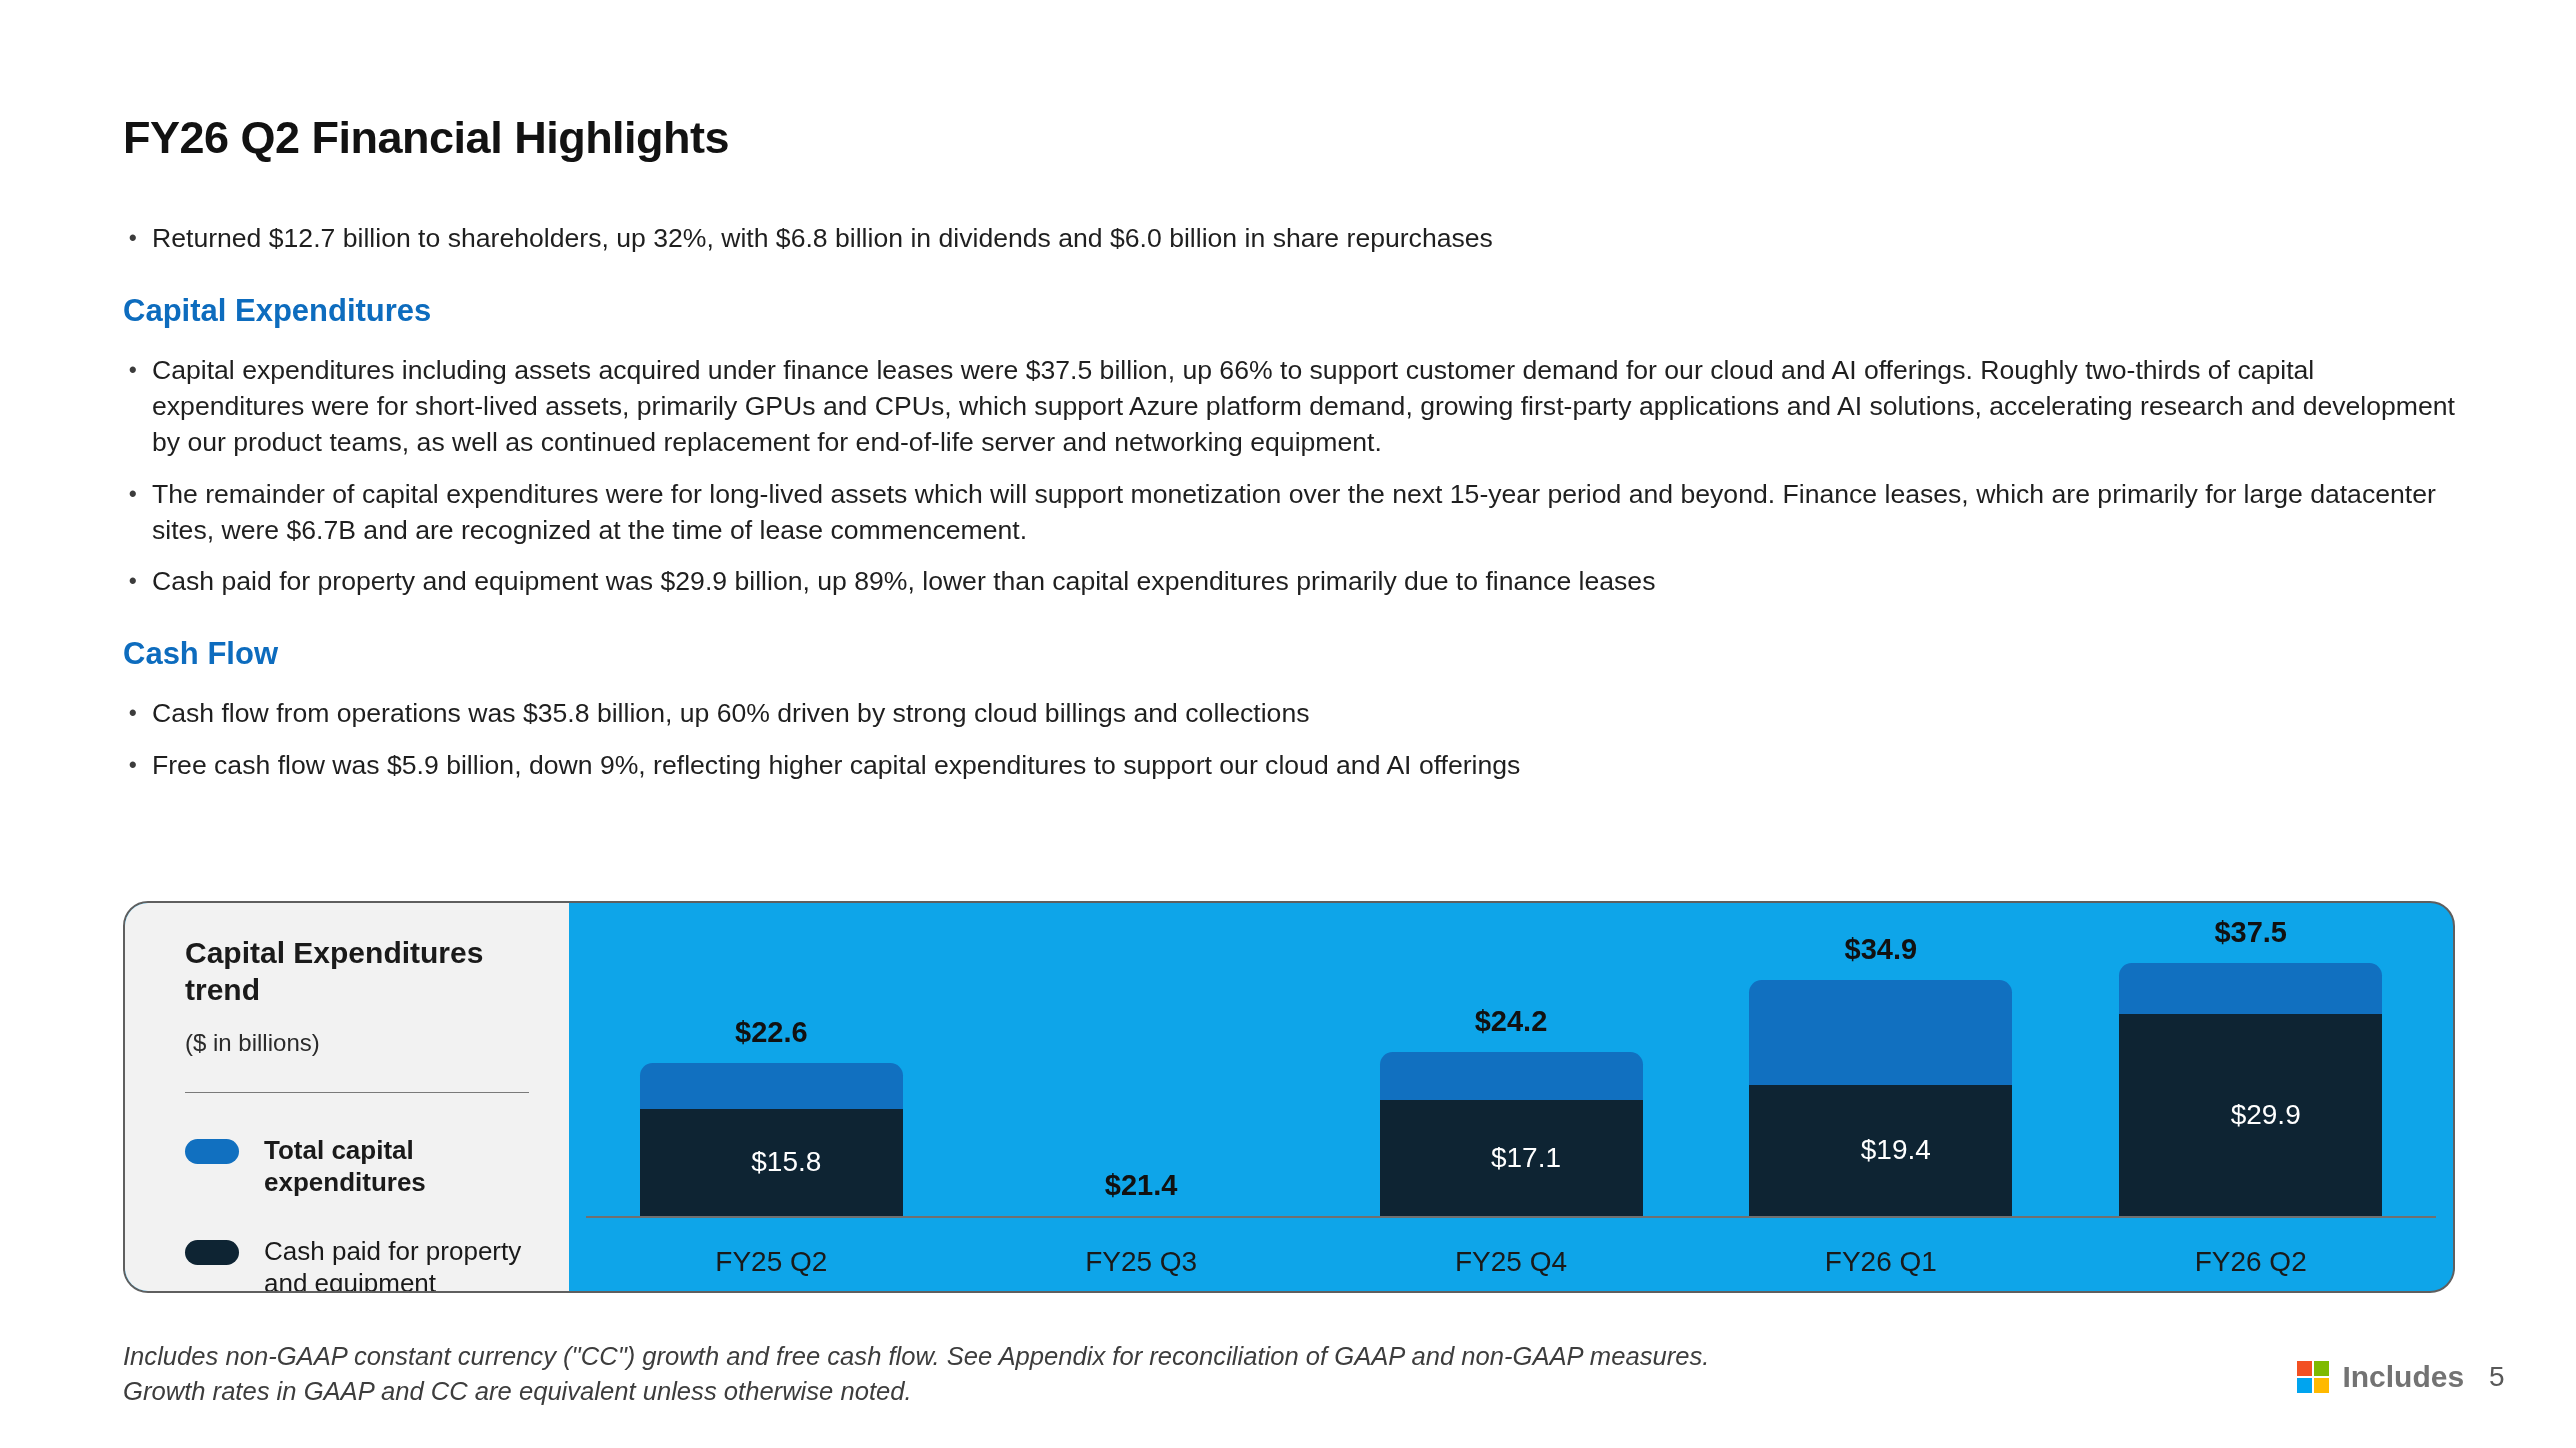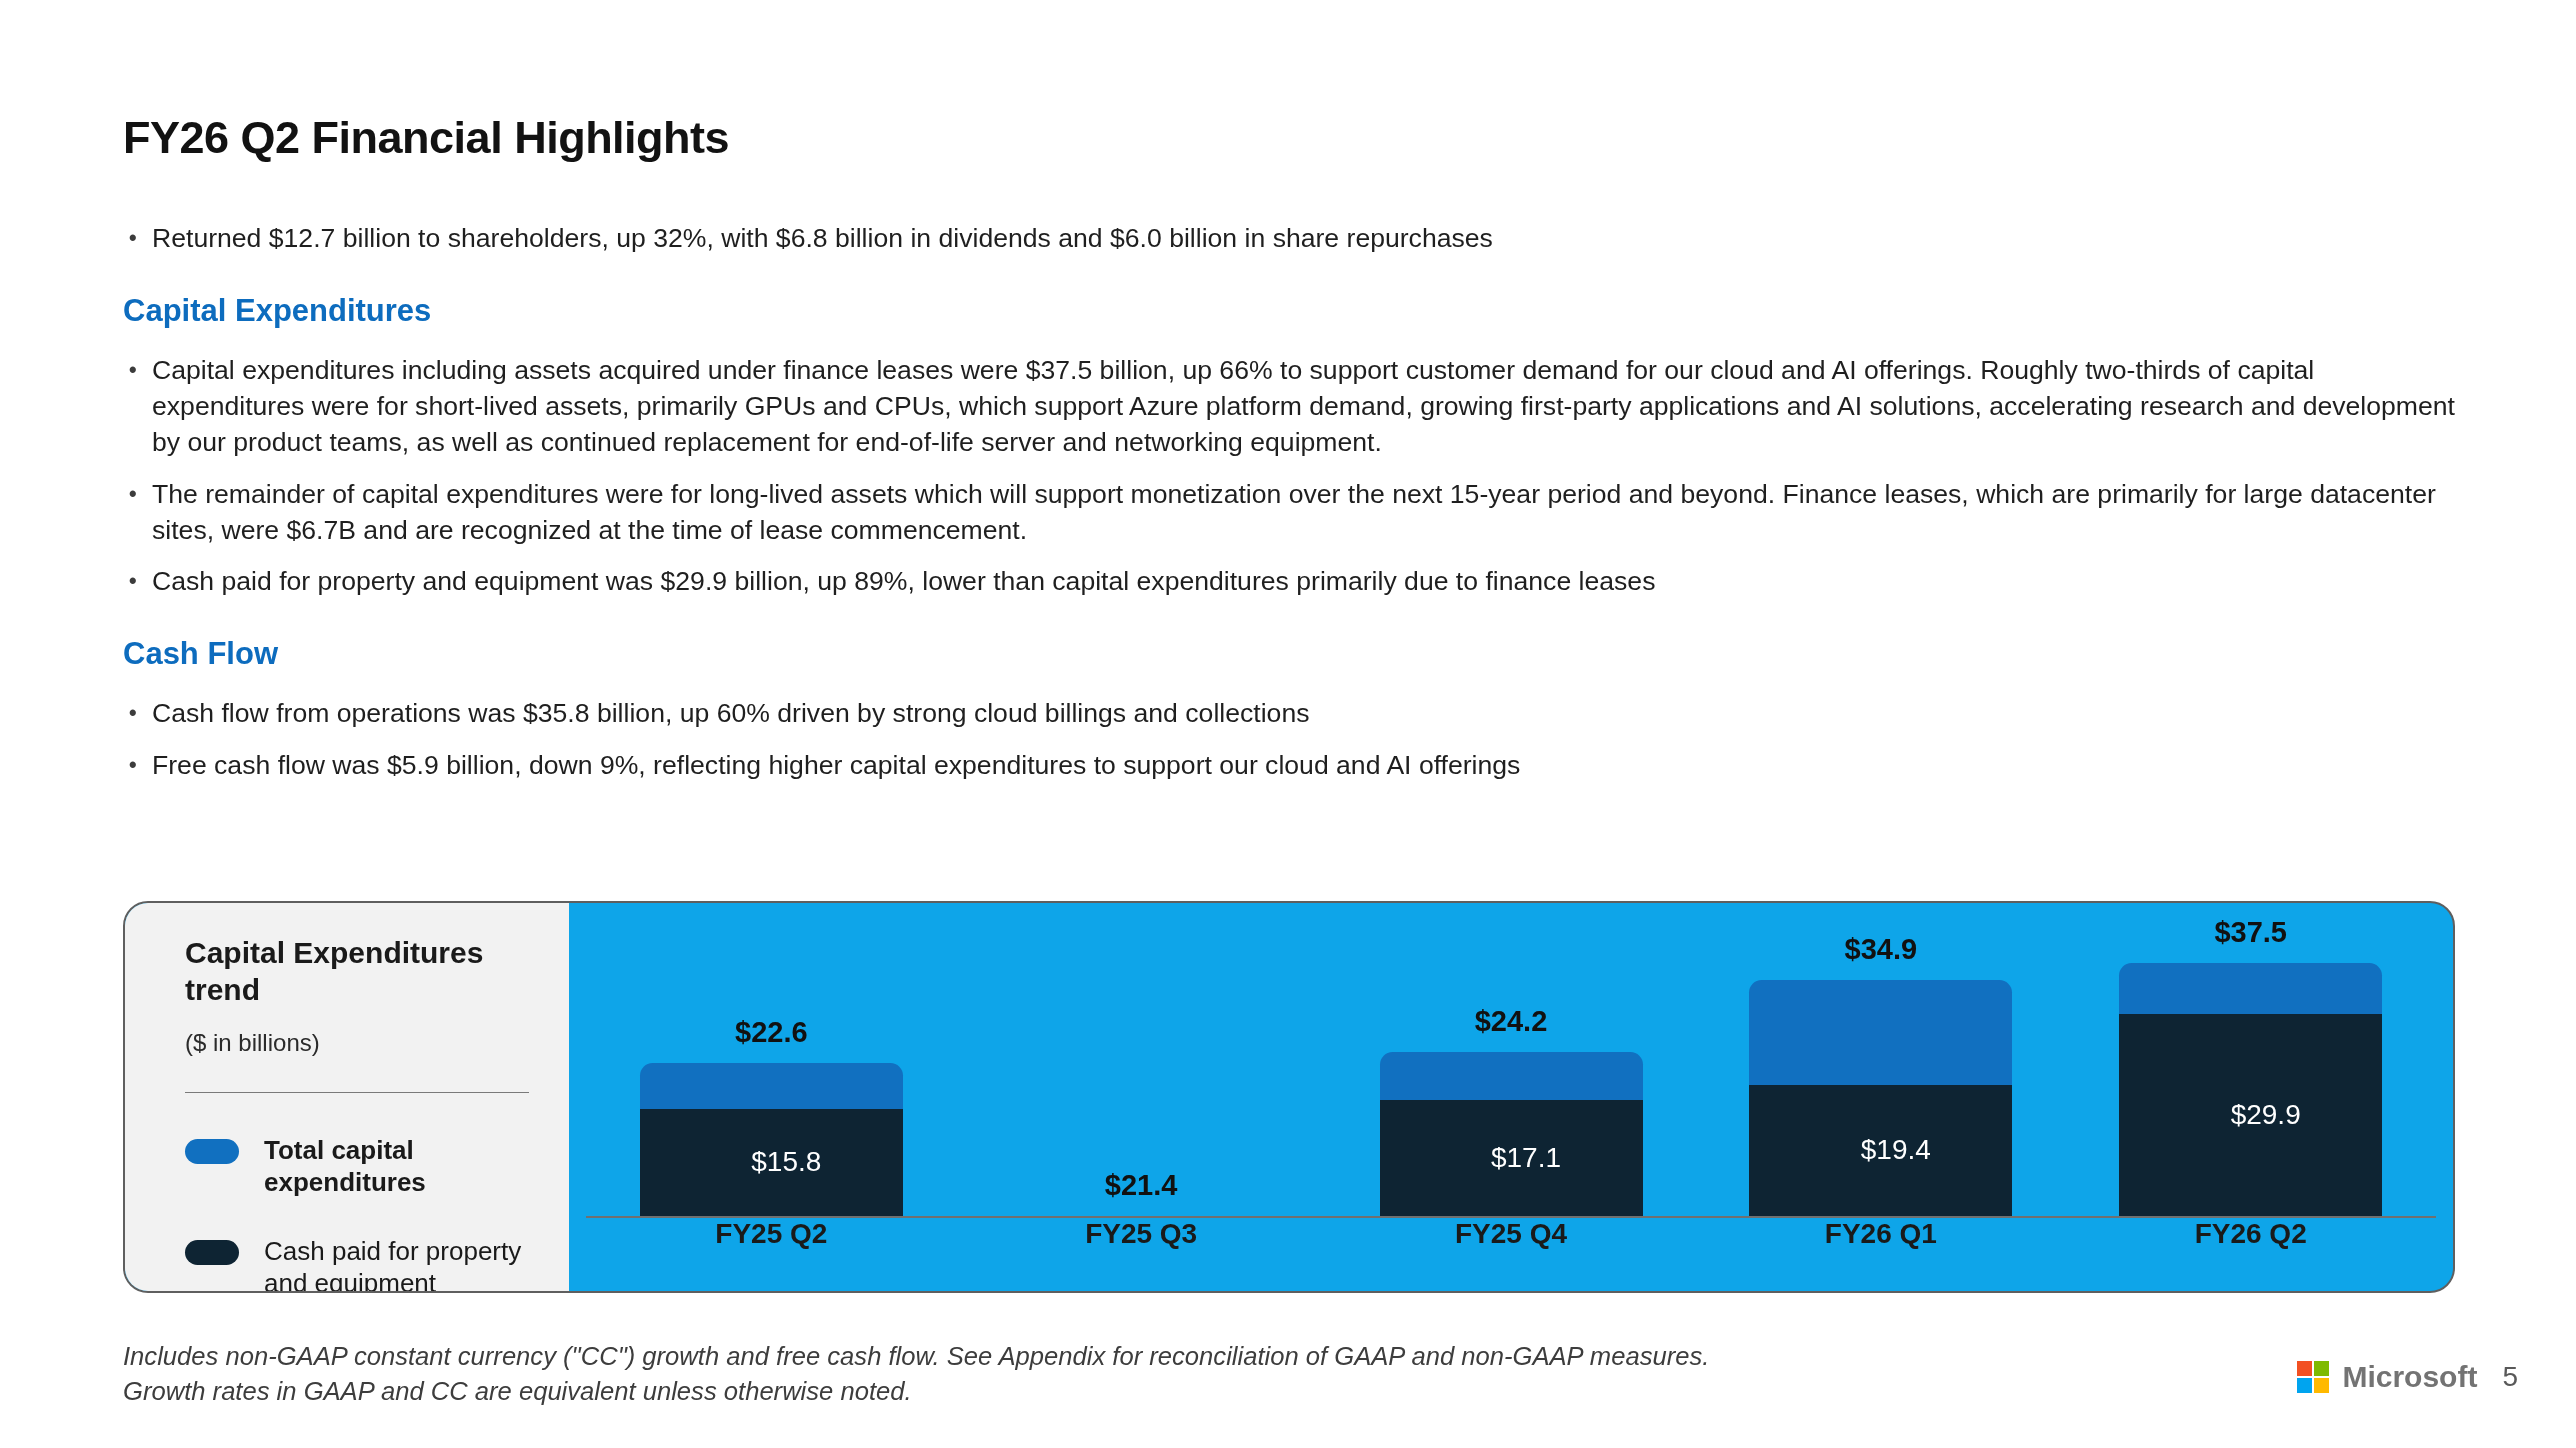--- a/index.html
+++ b/index.html
@@ -31,21 +31,21 @@
   .legend-item.first .legend-label { font-weight:700; }
 
   .chart-plot { flex:1; display:flex; flex-direction:column; justify-content:flex-end; padding:0 17.4px 13.5px 17.4px; }
   .bars-row { display:flex; align-items:flex-end; height:282px; border-bottom:2.9px solid #707070; }
   .bar-group { flex:1; display:flex; flex-direction:column; align-items:center; justify-content:flex-end; }
   .bar-total-label { font-size:29px; font-weight:700; color:#111; margin-bottom:13.5px; }
   .bar-stack { width:263px; display:flex; flex-direction:column; }
   .seg-top { border-radius:12.6px 12.6px 0 0; }
   .seg-bottom { display:flex; align-items:center; justify-content:center;padding-left:30px; }
   .bar-inner-label { font-size:28px; color:#ffffff; }
-  .cats-row { display:flex; height:60px; align-items:flex-start;font-weight:bold; }
+  .cats-row { display:flex; height:60px; align-items:flex-end; }
   .cat-label { flex:1; text-align:center; font-size:28px; color:#1a1a1a; }
 
   .footnote { position:absolute; left:123px; top:1339px; font-style:italic; font-size:25.6px; line-height:35px; color:#3d3d3d; }
 
   .brand-block { position:absolute; left:2297px; top:1360px; display:flex; align-items:center; }
   .ms-logo { display:grid; grid-template-columns:14.5px 14.5px; grid-template-rows:14.5px 14.5px; gap:2.9px; margin-right:13.5px; }
   .ms-logo span { display:block; }
   .brand-name { font-size:30px; font-weight:600; color:#737373; }
   .page-number { font-size:28px; color:#595959; margin-left:25px; }
 </style>
@@ -159,18 +159,18 @@
     <div>Growth rates in GAAP and CC are equivalent unless otherwise noted.</div>
   </div>
 
   <div class="brand-block">
     <span class="ms-logo">
       <span style="background: rgb(242, 80, 34);"></span>
       <span style="background: rgb(127, 186, 0);"></span>
       <span style="background: rgb(0, 164, 239);"></span>
       <span style="background: rgb(255, 185, 0);"></span>
     </span>
-    <span class="brand-name">Microsoft</span>
+    <span class="brand-name">Includes</span>
     <span class="page-number">5</span>
   </div>
 
 </div>
 
 
 </body></html>

